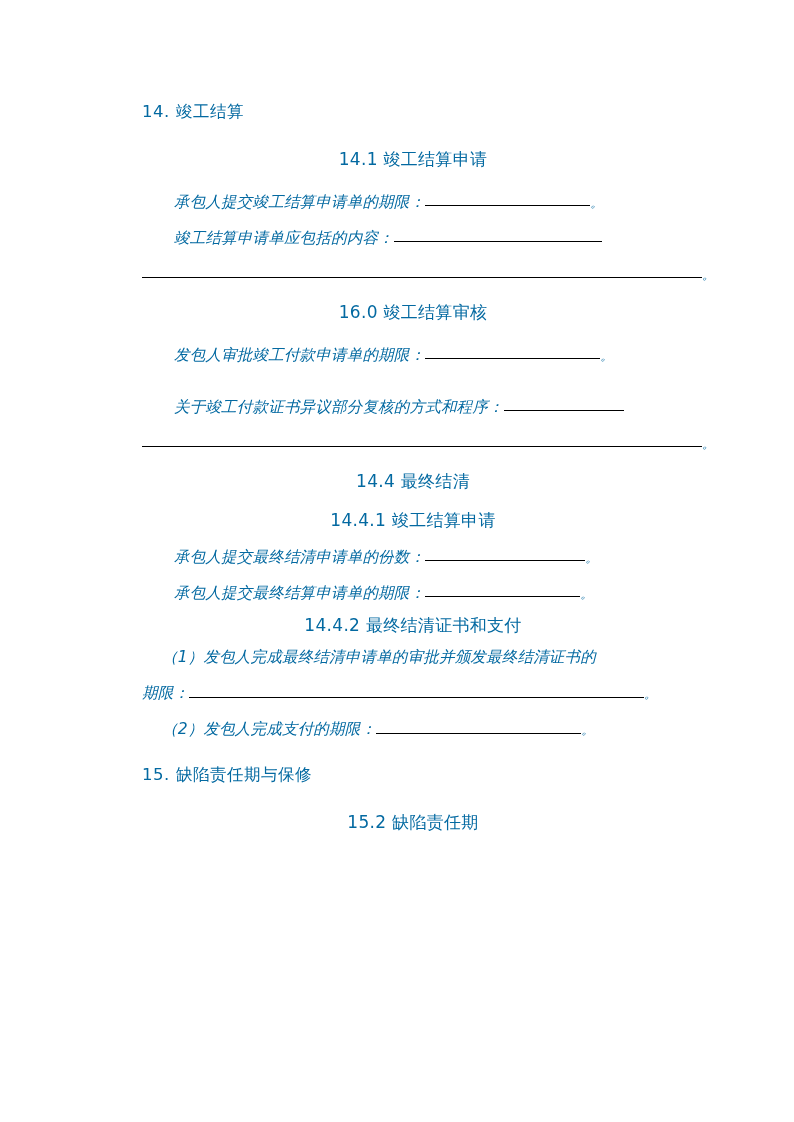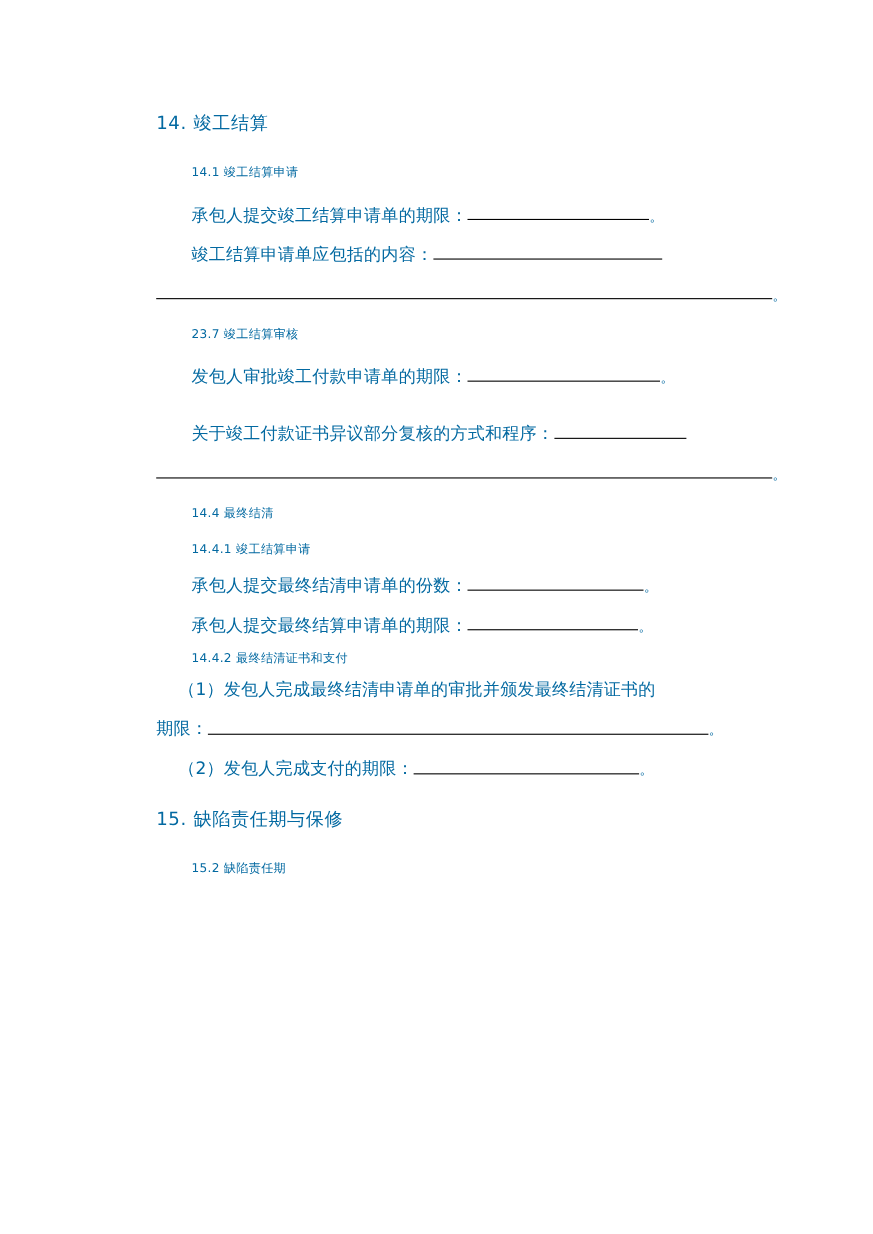--- a/index.html
+++ b/index.html
@@ -38,31 +38,33 @@
     padding: 0;
     letter-spacing: 0.5px;
   }
   .h1 .num {
     display: inline-block;
     min-width: 34px;
   }
 
   
   .h2 {
-    font-size: 11px;
+    font-size: 17px;
     margin: 0;
     padding: 0 0 0 32px;
     letter-spacing: 0.3px;
+    text-align: center;
   }
 
   
   .body-line {
     font-size: 15.5px;
     padding: 0 0 0 32px;
     letter-spacing: 0.2px;
+    font-style: italic;
   }
   .body-line.noindent {
     padding-left: 0;
   }
   .body-line.small-indent {
     padding-left: 20px;
   }
 
   
   .fill {
@@ -118,21 +120,21 @@
     </p>
 
     <div class="sp-sm"></div>
 
     <p class="p body-line noindent">
       <span class="fill fill-full"></span><span class="period">。</span>
     </p>
 
     <div class="sp-md"></div>
 
-    <p class="p h2">23.7  竣工结算审核</p>
+    <p class="p h2">16.0  竣工结算审核</p>
 
     <div class="sp-md"></div>
 
     <p class="p body-line">
       <span>发包人审批竣工付款申请单的期限：</span><span class="fill fill-wide-4"></span><span class="period">。</span>
     </p>
 
     <div class="sp-sm"></div>
 
 

